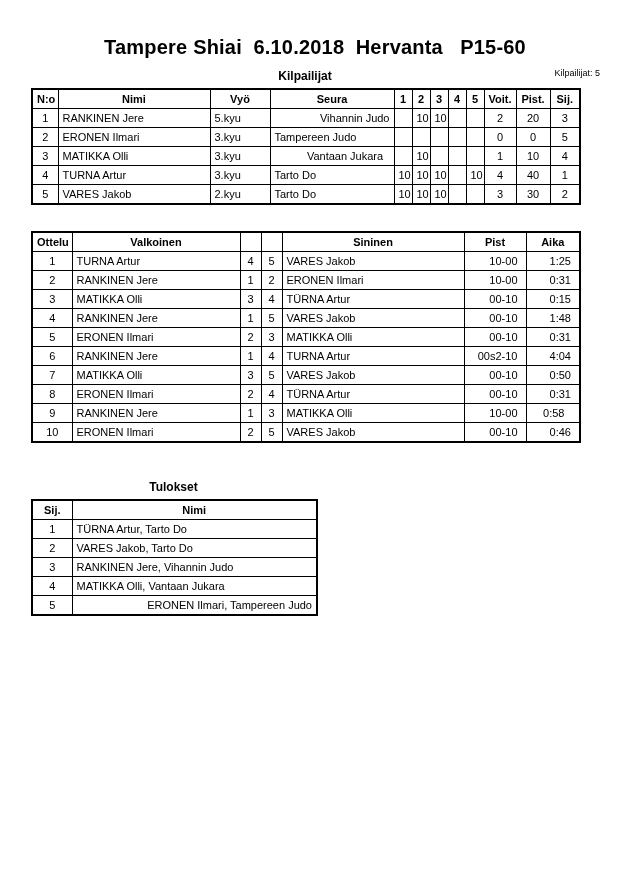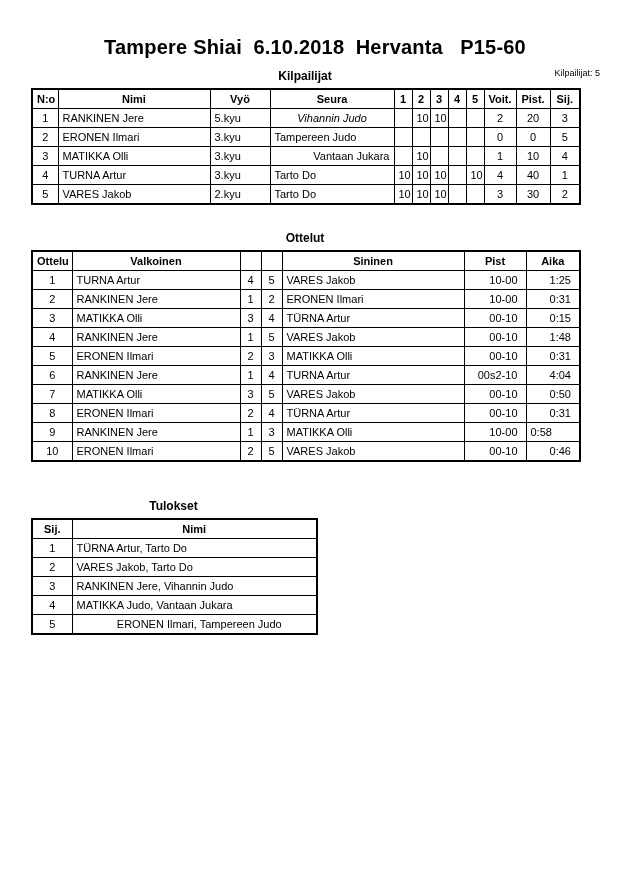--- a/index.html
+++ b/index.html
@@ -104,21 +104,21 @@
             <th>Voit.</th>
             <th>Pist.</th>
             <th>Sij.</th>
           </tr>
         </thead>
       <tbody>
           <tr>
             <td style="text-align: center;">1</td>
             <td style="text-align: left;">RANKINEN Jere</td>
             <td style="text-align: left;">5.kyu</td>
-            <td style="text-align: center; font-style: italic;">Vihannin Judo</td>
+            <td style="text-align: right;">Vihannin Judo</td>
             <td style="text-align: center;"></td>
             <td style="text-align: center;">10</td>
             <td style="text-align: center;">10</td>
             <td style="text-align: center;"></td>
             <td style="text-align: center;"></td>
             <td style="text-align: center;">2</td>
             <td style="text-align: center; margin-left: 31px;">20</td>
             <td style="text-align: center;">3</td>
           </tr>
           <tr>
@@ -132,21 +132,21 @@
             <td style="text-align: center;"></td>
             <td style="text-align: center;"></td>
             <td style="text-align: center;">0</td>
             <td style="text-align: center;">0</td>
             <td style="text-align: center;">5</td>
           </tr>
           <tr>
             <td style="text-align: center;">3</td>
             <td style="text-align: left;">MATIKKA Olli</td>
             <td style="text-align: left;">3.kyu</td>
-            <td style="text-align: right; padding-left: 30px;">Vantaan Jukara</td>
+            <td style="text-align: center; padding-left: 30px;">Vantaan Jukara</td>
             <td style="text-align: center;"></td>
             <td style="text-align: center;">10</td>
             <td style="text-align: center;"></td>
             <td style="text-align: center;"></td>
             <td style="text-align: center;"></td>
             <td style="text-align: center;">1</td>
             <td style="text-align: center;">10</td>
             <td style="text-align: center;">4</td>
           </tr>
           <tr>
@@ -175,21 +175,20 @@
             <td style="text-align: center;"></td>
             <td style="text-align: center;">3</td>
             <td style="text-align: center;">30</td>
             <td style="text-align: center;">2</td>
           </tr>
         </tbody>
     </table>
   </div>
 
   <div class="section gap-lg">
-    <div class="section-title">Ottelut</div>
     <table style="width:548px">
       <colgroup>
         <col style="width:40px">
           <col style="width:168px">
           <col style="width:21px">
           <col style="width:21px">
         <col style="width:182px">
           <col style="width:62px">
           <col style="width:54px">
       </colgroup>
@@ -277,21 +276,21 @@
             <td style="text-align: right; padding-right: 8px;">00-10</td>
             <td style="text-align: right; padding-right: 8px;">0:31</td>
           </tr>
           <tr>
             <td style="text-align: center;">9</td>
             <td style="text-align: left;">RANKINEN Jere</td>
             <td style="text-align: center;">1</td>
             <td style="text-align: center;">3</td>
             <td style="text-align: left;">MATIKKA Olli</td>
             <td style="text-align: right; padding-right: 8px;">10-00</td>
-            <td style="text-align: left; padding-right: 2px;">0:58</td>
+            <td style="text-align: center; padding-right: 2px;">0:58</td>
           </tr>
           <tr>
             <td style="text-align: center;">10</td>
             <td style="text-align: left;">ERONEN Ilmari</td>
             <td style="text-align: center;">2</td>
             <td style="text-align: center;">5</td>
             <td style="text-align: left;">VARES Jakob</td>
             <td style="text-align: right; padding-right: 8px;">00-10</td>
             <td style="text-align: right; padding-right: 8px;">0:46</td>
           </tr>
@@ -320,23 +319,23 @@
           <tr>
             <td style="text-align: center;">2</td>
             <td style="text-align: left;">VARES Jakob, Tarto Do</td>
           </tr>
           <tr>
             <td style="text-align: center;">3</td>
             <td style="text-align: left;">RANKINEN Jere, Vihannin Judo</td>
           </tr>
           <tr>
             <td style="text-align: center;">4</td>
-            <td style="text-align: left;">MATIKKA Judo, Vantaan Jukara</td>
-          </tr>
-          <tr>
-            <td style="text-align: center;">5</td>
-            <td style="text-align: center; padding-left: 14px;">ERONEN Ilmari, Tampereen Judo</td>
+            <td style="text-align: left;">MATIKKA Olli, Vantaan Jukara</td>
+          </tr>
+          <tr>
+            <td style="text-align: center;">5</td>
+            <td style="text-align: right; padding-left: 14px;">ERONEN Ilmari, Tampereen Judo</td>
           </tr>
         </tbody>
     </table>
   </div>
 
 </div>
 
 </body></html>

